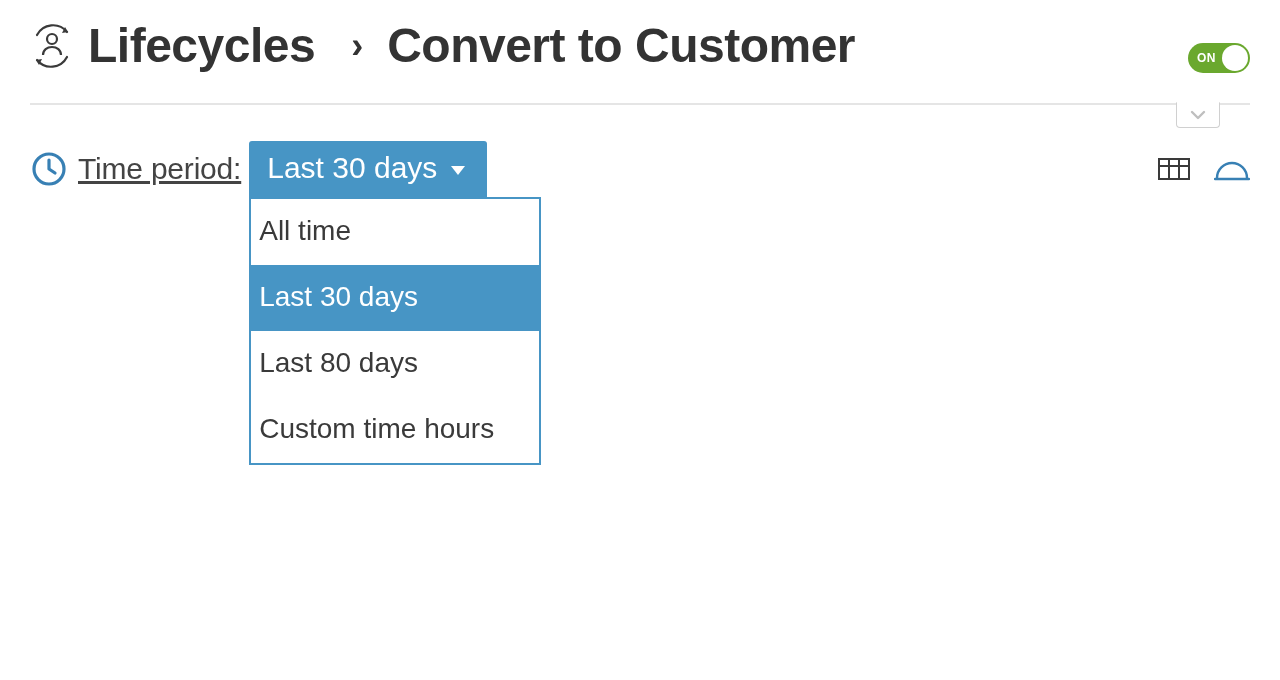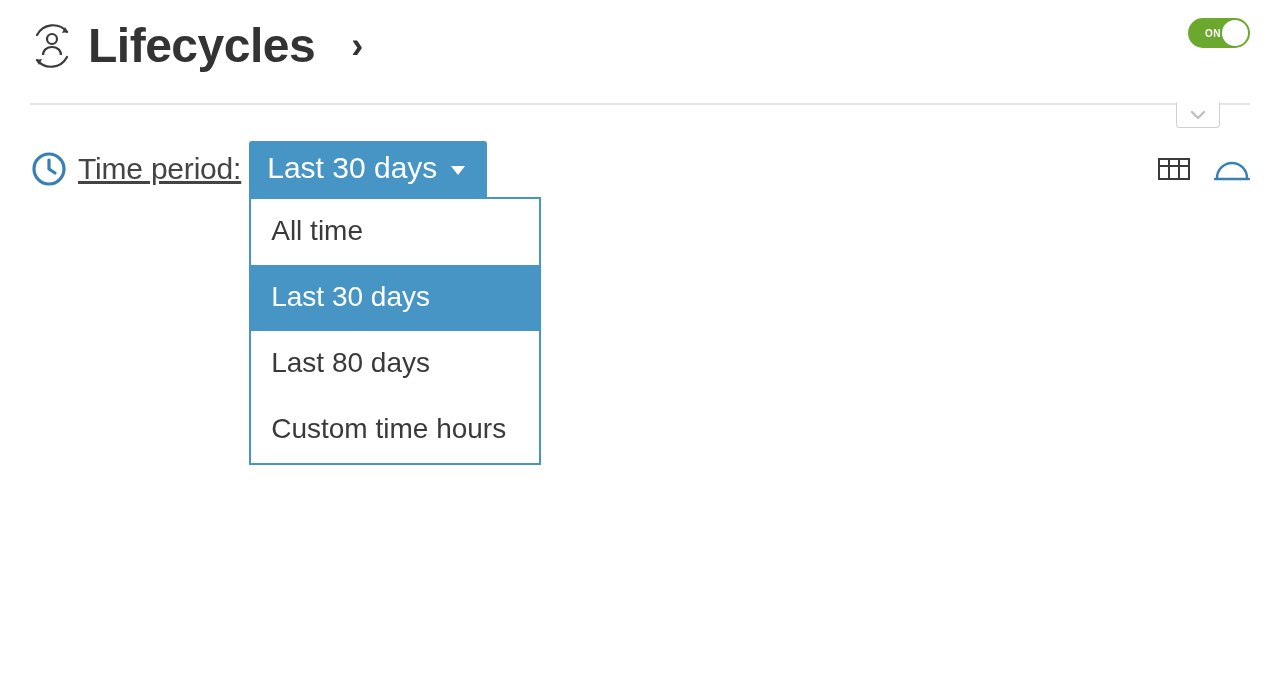--- a/index.html
+++ b/index.html
@@ -10,21 +10,21 @@
     height: 680px;
     font-family: -apple-system, BlinkMacSystemFont, "Segoe UI", "Helvetica Neue", Arial, sans-serif;
     color: #3a3a3a;
     background: #fff;
   }
   .page {
     padding: 18px 30px 0 30px;
   }
   .header {
     display: flex;
-    align-items: flex-start;
+    align-items: flex-end;
     gap: 14px;
   }
   .header-left {
     display: flex;
     align-items: center;
     gap: 14px;
     flex: 1;
   }
   .lifecycles-icon svg {
     width: 44px;
@@ -56,23 +56,23 @@
     background: #6aa82e;
     border-radius: 15px;
     position: relative;
     display: flex;
     align-items: center;
     cursor: pointer;
     flex-shrink: 0;
   }
   .toggle-label {
     color: #fff;
-    font-size: 10px;
-    font-weight: 700;
-    margin-left: 17px;
+    font-size: 12px;
+    font-weight: 700;
+    margin-left: 9px;
     letter-spacing: 0.5px;
   }
   .toggle-knob {
     position: absolute;
     right: 2px;
     top: 2px;
     width: 26px;
     height: 26px;
     background: #fff;
     border-radius: 50%;
@@ -145,21 +145,21 @@
     top: 100%;
     left: 0;
     border: 2px solid #4795c5;
     background: #fff;
     min-width: 292px;
     z-index: 10;
   }
   .dropdown-item {
     font-size: 28px;
     color: #3a3a3a;
-    padding: 16px 24px 18px 20px;
+    padding: 16px 24px 18px 8px;
     cursor: pointer;
     white-space: nowrap;
   }
   .dropdown-item.active {
     background: #4795c5;
     color: #fff;
   }
 
   .right-icons {
     margin-left: auto;
@@ -183,20 +183,21 @@
           <circle cx="22" cy="15" r="5"></circle>
           <path d="M13 31c0-5 4-8 9-8s9 3 9 8"></path>
           <path d="M7 11a18 18 0 0 1 30-3" stroke-linecap="round"></path>
           <path d="M37 33a18 18 0 0 1-30 3" stroke-linecap="round"></path>
           <path d="M35 3l3 5-6 1z" fill="#3a3a3a" stroke="none"></path>
           <path d="M9 41l-3-5 6-1z" fill="#3a3a3a" stroke="none"></path>
         </svg>
       </span>
       <span class="breadcrumb-primary">Lifecycles</span>
       <span class="chevron">›</span>
+      <span class="breadcrumb-secondary">Convert to Customer</span>
     </div>
     <div class="toggle">
       <span class="toggle-label">ON</span>
       <span class="toggle-knob"></span>
     </div>
   </div>
 
   <div class="divider-row">
     <div class="divider-tab">
       <span>

